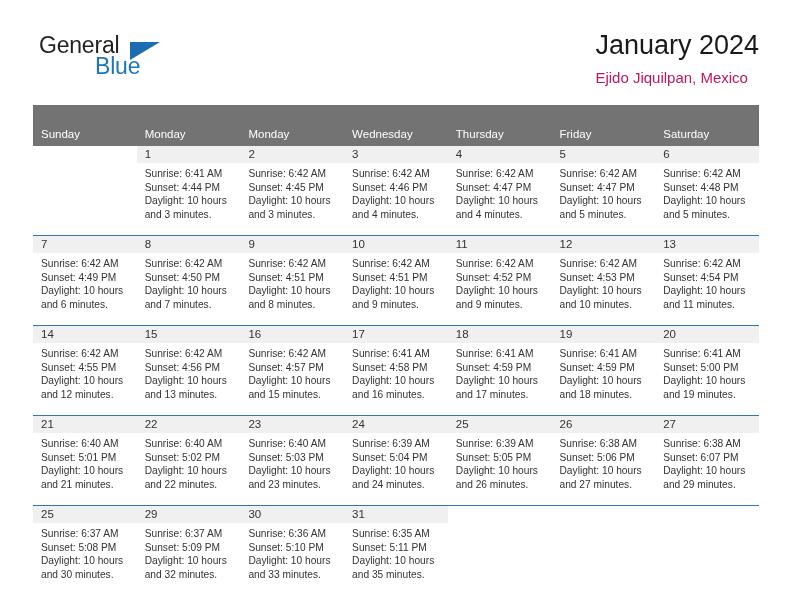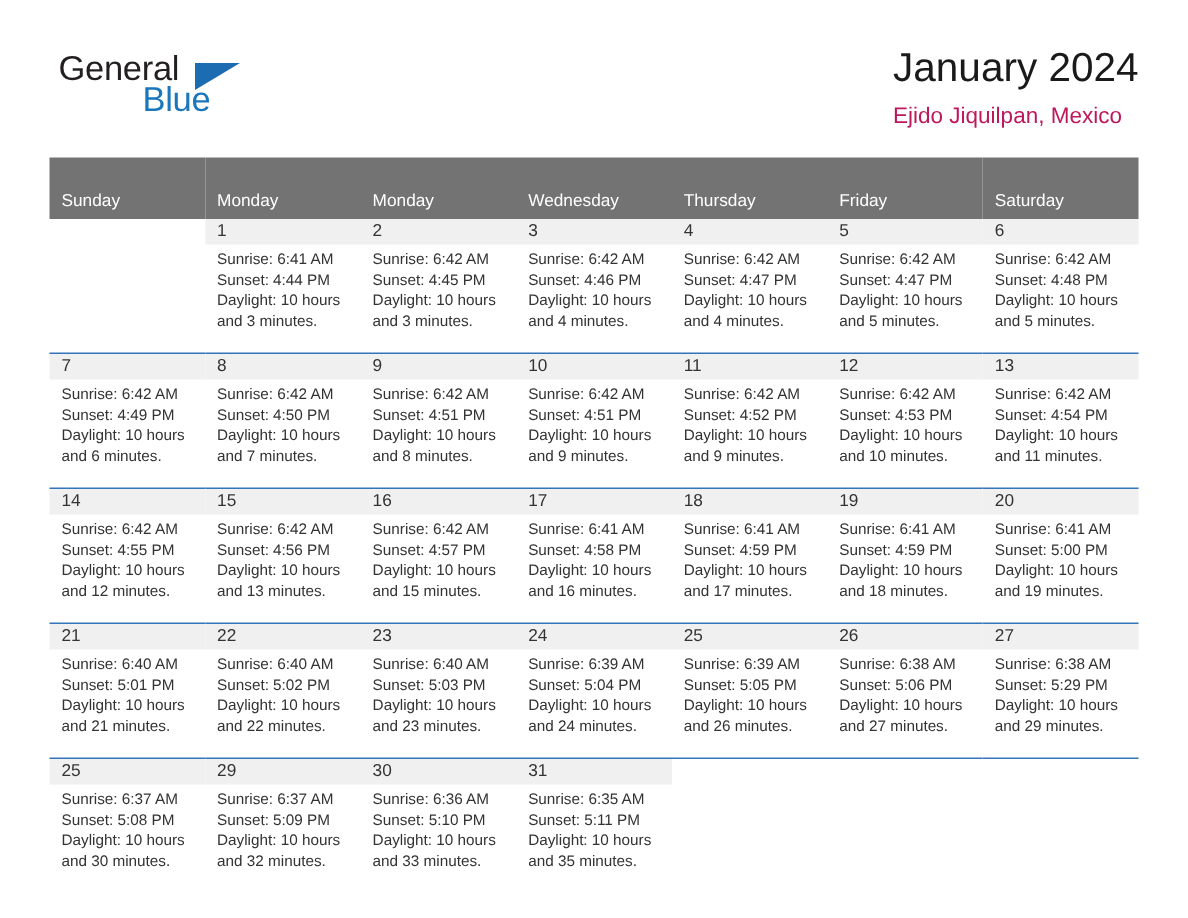--- a/index.html
+++ b/index.html
@@ -458,21 +458,21 @@
                 <div class="cell-line">Daylight: 10 hours</div>
                 <div class="cell-line">and 27 minutes.</div>
               </div>
             </div>
           </td>
           <td>
             <div class="cell filled">
               <div class="daynum-band">27</div>
               <div class="cell-lines">
                 <div class="cell-line">Sunrise: 6:38 AM</div>
-                <div class="cell-line">Sunset: 5:29 PM</div>
+                <div class="cell-line">Sunset: 6:07 PM</div>
                 <div class="cell-line">Daylight: 10 hours</div>
                 <div class="cell-line">and 29 minutes.</div>
               </div>
             </div>
           </td>
         </tr>
         <tr class="week-row">
           <td>
             <div class="cell filled">
               <div class="daynum-band">25</div>

